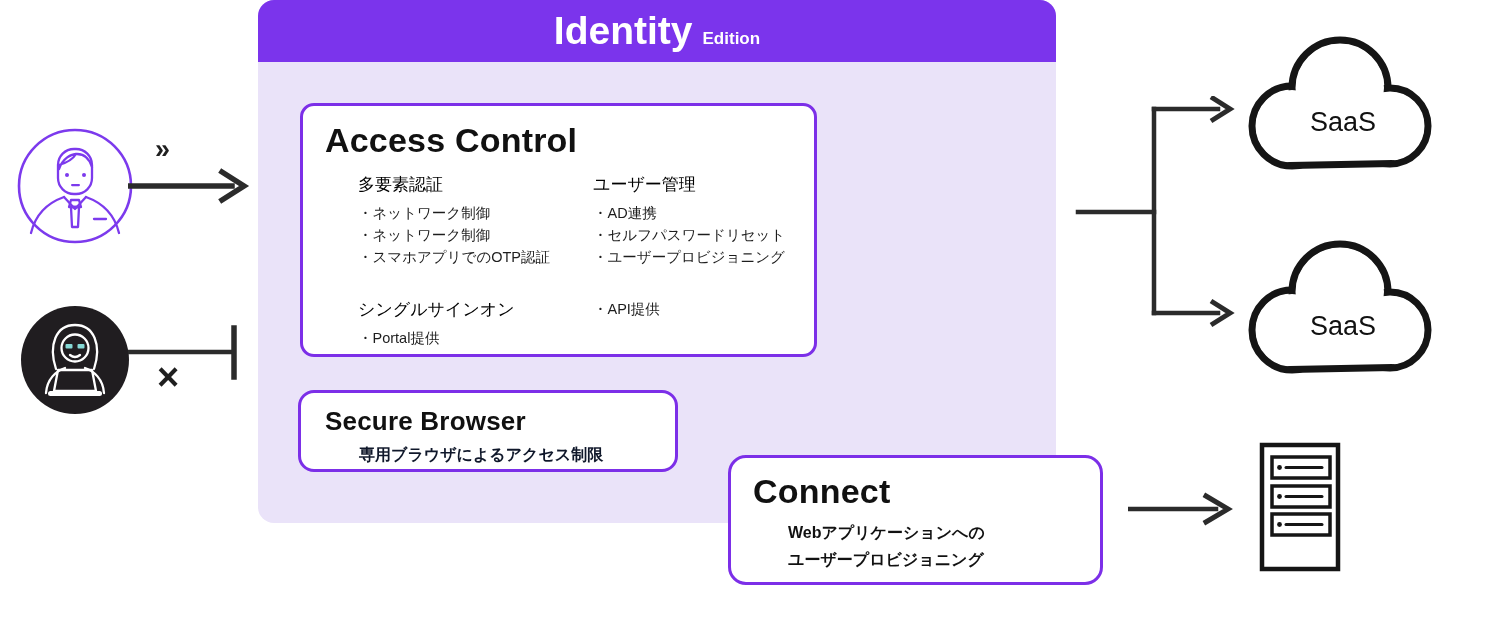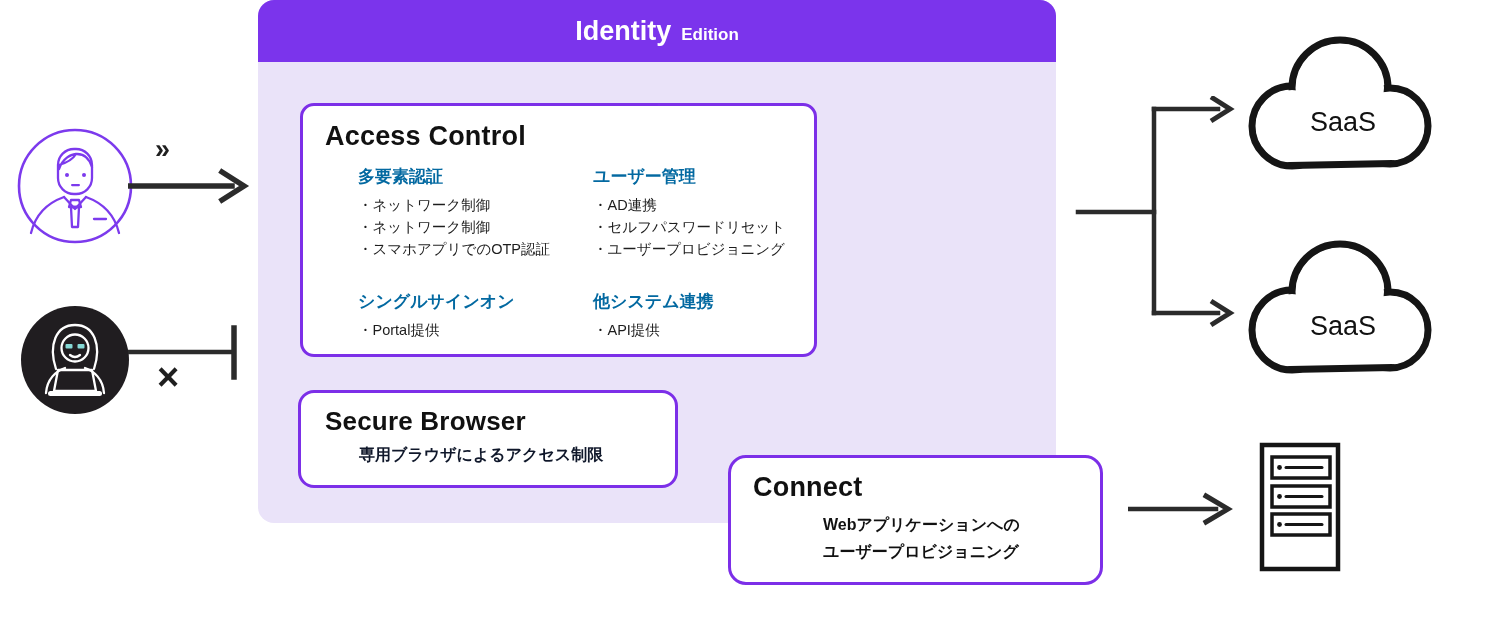--- a/index.html
+++ b/index.html
@@ -13,40 +13,40 @@
   .panel{
     left:258px;top:0;width:798px;height:523px;
     background:#EAE3F9;border-radius:16px;
   }
   .panel-header{
     position:absolute;left:0;top:0;width:100%;height:62px;
     background:#7B34EC;border-radius:16px 16px 0 0;
     display:flex;align-items:baseline;justify-content:center;gap:10px;
     color:#ffffff;
   }
-  .panel-title{font-size:27px;font-weight:600;line-height:62px;}
+  .panel-title{font-size:39px;font-weight:600;line-height:62px;}
   .panel-subtitle{font-size:17px;font-weight:600;}
 
   .wbox{
     position:absolute;background:#ffffff;border:3px solid #7C2FE8;box-sizing:border-box;
   }
   .box-access{left:42px;top:103px;width:517px;height:254px;border-radius:14px;}
-  .box-secure{left:40px;top:390px;width:380px;height:98px;border-radius:16px;}
+  .box-secure{left:40px;top:390px;width:380px;height:82px;border-radius:16px;}
   .box-connect{left:728px;top:455px;width:375px;height:130px;border-radius:18px;z-index:3;background:#fff;border:3px solid #7C2FE8;box-sizing:border-box;}
 
-  .box-title{font-size:27px;font-weight:700;color:#111;padding:15px 0 0 22px;letter-spacing:.2px;}
+  .box-title{font-size:34px;font-weight:700;color:#111;padding:15px 0 0 22px;letter-spacing:.2px;}
   .ac-grid{
     display:grid;grid-template-columns:235px 1fr;row-gap:30px;
     padding:13px 10px 0 55px;
   }
-  .sec-h{font-size:17px;font-weight:700;color:#0369a1;margin-bottom:6px;}
+  .sec-h{font-size:17px;font-weight:400;color:#000000;margin-bottom:6px;}
   .sec-item{font-size:14.5px;font-weight:400;color:#1d1d1d;line-height:22px;}
 
   .sb-desc{font-size:16px;font-weight:700;color:#0f172a;padding:8px 0 0 58px;}
-  .cn-line{font-size:16px;font-weight:700;color:#111;padding-left:57px;line-height:27px;margin-left:35px;}
+  .cn-line{font-size:16px;font-weight:700;color:#111;padding-left:57px;line-height:27px;}
   .cn-body{padding-top:8px;}
 
   
   .ff-marker{left:155px;top:134px;font-size:27px;font-weight:900;color:#1f1f1f;letter-spacing:-2px;}
   .x-marker{left:157px;top:358px;font-size:38px;font-weight:700;color:#1f1f1f;line-height:1;}
 
   svg{display:block;}
   text{font-family:"Liberation Sans","DejaVu Sans",sans-serif;}
 </style>
 </head>
@@ -127,21 +127,20 @@
           <div class="sec-h">ユーザー管理</div>
           <div class="sec-item">・AD連携</div>
           <div class="sec-item">・セルフパスワードリセット</div>
           <div class="sec-item">・ユーザープロビジョニング</div>
         </div>
         <div class="section">
           <div class="sec-h">シングルサインオン</div>
           <div class="sec-item">・Portal提供</div>
         </div>
         <div class="section">
-          <div class="sec-h">他システム連携</div>
           <div class="sec-item">・API提供</div>
         </div>
       </div>
     </div>
 
     <div class="wbox box-secure">
       <div class="box-title" style="font-size:26px;padding-top:13px;padding-left:24px;">Secure Browser</div>
       <div class="sb-desc">専用ブラウザによるアクセス制限</div>
     </div>
   </div>

